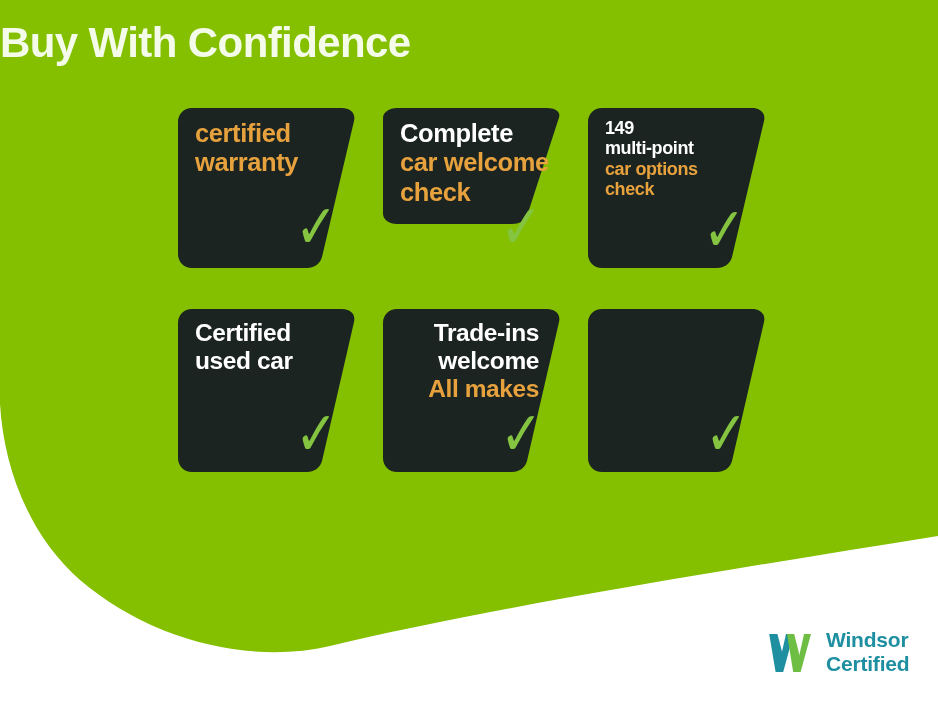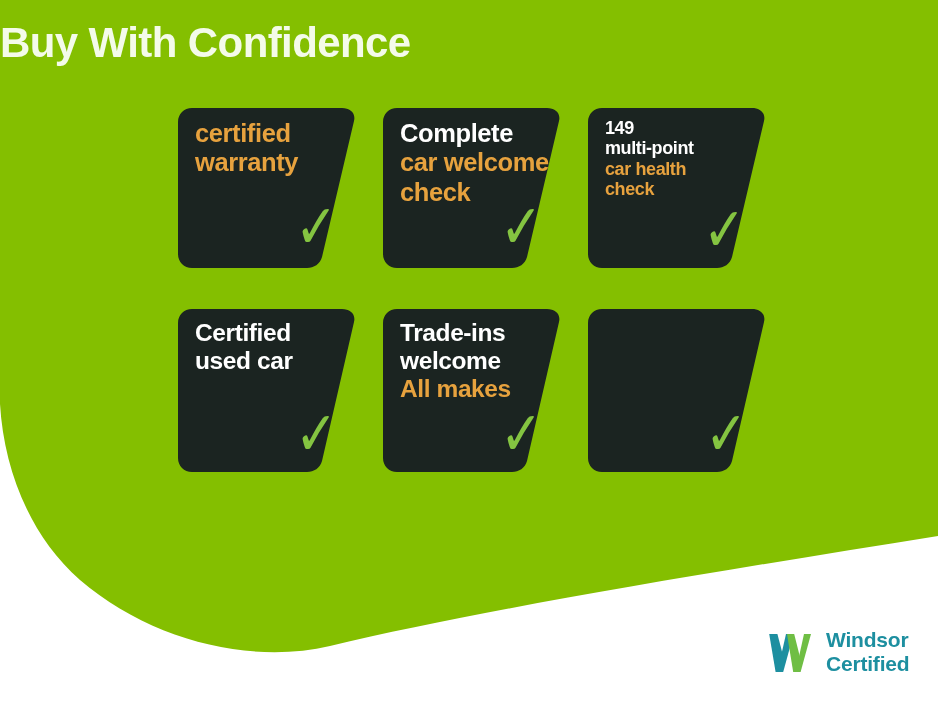--- a/index.html
+++ b/index.html
@@ -125,42 +125,42 @@
       <path d="M14,0 L164,0 C172,0 178,5 176,13 L144,149 C142,156 136,160 129,160
                L14,160 C6,160 0,154 0,146 L0,14 C0,6 6,0 14,0 Z" fill="#1b2421"></path>
     </svg>
     <div class="card-text">
       <span class="line-amber">certified</span>
       <span class="line-amber">warranty</span>
     </div>
     <div class="tick" style="left:117px; top:88px;">✓</div>
   </div>
 
-  <div class="card" style="left:383px; top:108px; width:178px; height:160px;">
+  <div class="card" style="left:383px; top:108px; width:178px; height:116px;">
     <svg class="card-shape" viewBox="0 0 178 160" preserveAspectRatio="none" aria-hidden="true">
       <path d="M14,0 L164,0 C172,0 178,5 176,13 L144,149 C142,156 136,160 129,160
                L14,160 C6,160 0,154 0,146 L0,14 C0,6 6,0 14,0 Z" fill="#1b2421"></path>
     </svg>
     <div class="card-text">
       <span class="line-white">Complete</span>
       <span class="line-amber">car welcome</span>
       <span class="line-amber">check</span>
     </div>
     <div class="tick" style="left:117px; top:88px;">✓</div>
   </div>
 
   <div class="card" style="left:588px; top:108px; width:178px; height:160px;">
     <svg class="card-shape" viewBox="0 0 178 160" preserveAspectRatio="none" aria-hidden="true">
       <path d="M14,0 L164,0 C172,0 178,5 176,13 L144,149 C142,156 136,160 129,160
                L14,160 C6,160 0,154 0,146 L0,14 C0,6 6,0 14,0 Z" fill="#1b2421"></path>
     </svg>
     <div class="card-text" style="top:10px; font-size:18px; line-height:1.135;">
       <span class="line-white">149</span>
       <span class="line-white">multi-point</span>
-      <span class="line-amber">car health</span>
+      <span class="line-amber">car options</span>
       <span class="line-amber">check</span>
     </div>
     <div class="tick" style="left:115px; top:91px;">✓</div>
   </div>
 
   <div class="card" style="left:178px; top:309px; width:178px; height:163px;">
     <svg class="card-shape" viewBox="0 0 178 163" preserveAspectRatio="none" aria-hidden="true">
       <path d="M14,0 L164,0 C172,0 178,5 176,13 L144,152 C142,159 136,163 129,163
                L14,163 C6,163 0,157 0,149 L0,14 C0,6 6,0 14,0 Z" fill="#1b2421"></path>
     </svg>
@@ -169,21 +169,21 @@
       <span class="line-white">used car</span>
     </div>
     <div class="tick" style="left:117px; top:94px;">✓</div>
   </div>
 
   <div class="card" style="left:383px; top:309px; width:178px; height:163px;">
     <svg class="card-shape" viewBox="0 0 178 163" preserveAspectRatio="none" aria-hidden="true">
       <path d="M14,0 L164,0 C172,0 178,5 176,13 L144,152 C142,159 136,163 129,163
                L14,163 C6,163 0,157 0,149 L0,14 C0,6 6,0 14,0 Z" fill="#1b2421"></path>
     </svg>
-    <div class="card-text" style="top:10px; font-size:24.5px; line-height:1.135;">
+    <div class="card-text" style="top:10px; font-size:24.5px; line-height:1.135;text-align:right;">
       <span class="line-white">Trade-ins</span>
       <span class="line-white">welcome</span>
       <span class="line-amber">All makes</span>
     </div>
     <div class="tick" style="left:117px; top:94px;">✓</div>
   </div>
 
   <div class="card" style="left:588px; top:309px; width:178px; height:163px;">
     <svg class="card-shape" viewBox="0 0 178 163" preserveAspectRatio="none" aria-hidden="true">
       <path d="M14,0 L164,0 C172,0 178,5 176,13 L144,152 C142,159 136,163 129,163

